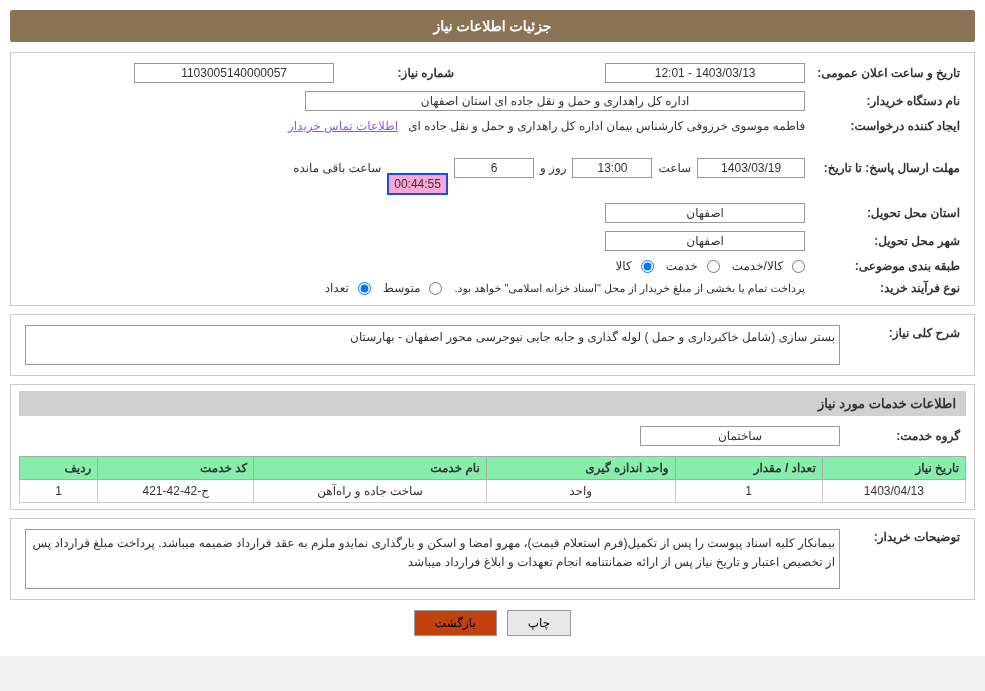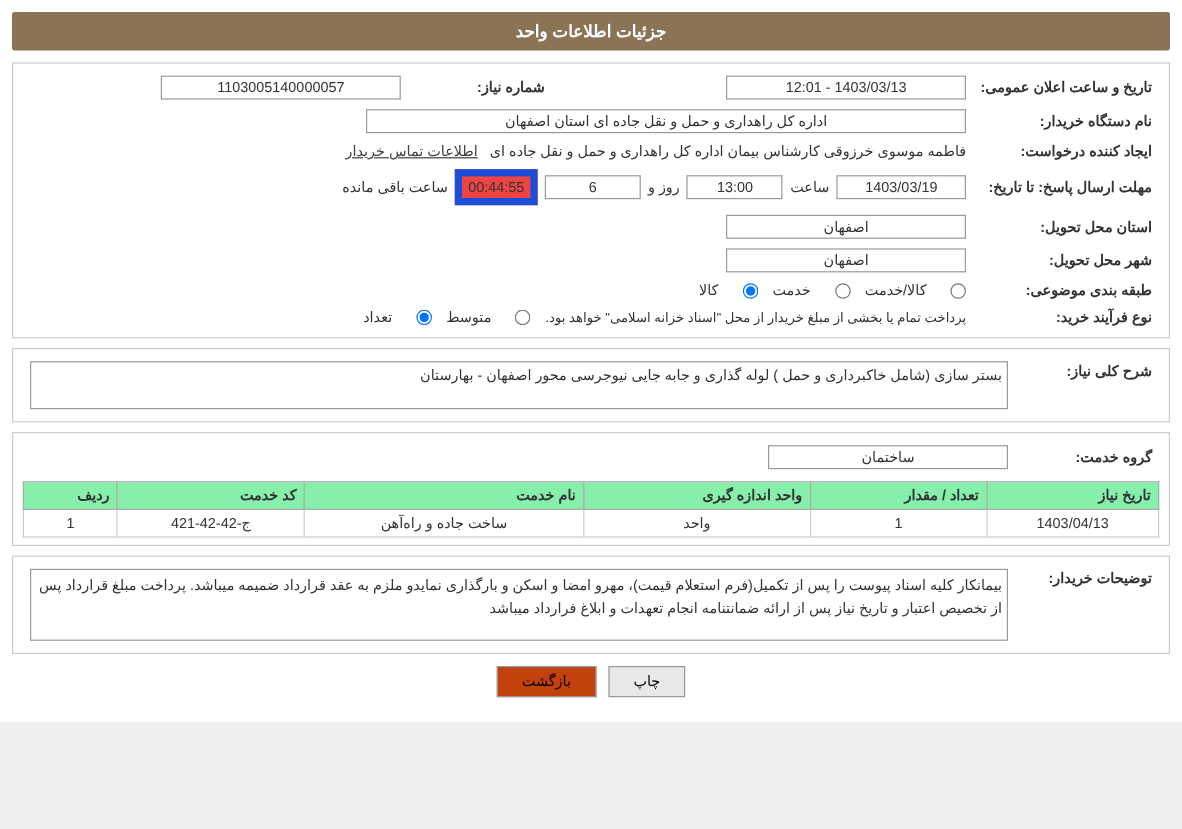--- a/index.html
+++ b/index.html
@@ -60,21 +60,21 @@
     .input-medium {
       width: 200px;
     }
     .input-small {
       width: 108px;
     }
     .input-xsmall {
       width: 80px;
     }
     .link-blue {
-      color: #404040;
+      color: #8b5cf6;
       text-decoration: underline;
       cursor: pointer;
     }
     .row-flex {
       display: flex;
       align-items: center;
       gap: 6px;
       flex-wrap: wrap;
     }
     .section-title {
@@ -86,21 +86,21 @@
       color: #333;
     }
     .radio-group {
       display: flex;
       gap: 12px;
       align-items: center;
     }
     .radio-item {
       display: flex;
       align-items: center;
-      gap: 20px;
+      gap: 9px;
     }
     .data-table {
       width: 100%;
       border-collapse: collapse;
       margin-top: 6px;
     }
     .data-table th {
       background: #86efac;
       border: 1px solid #aaa;
       padding: 4px 6px;
@@ -151,35 +151,36 @@
       color: #888;
       pointer-events: none;
       z-index: 0;
       white-space: nowrap;
     }
     .content-wrap {
       position: relative;
       z-index: 1;
     }
     .timer-box {
-      border: 6px solid #1d4ed8;
+      border: 2px solid #1d4ed8;
       padding: 2px 5px;
-      background: #ef4444;
+      background: #f9a8d4;
       display: inline-block;
+      margin-top: 32px;
     }
   </style>
 </head>
 <body>
 
 <div class="watermark">AnaTender.net</div>
 
 <div class="page-wrapper content-wrap">
 
   <div class="header-bar">
-    <span>جزئیات اطلاعات واحد</span>
+    <span>جزئیات اطلاعات نیاز</span>
   </div>
 
   <div class="section">
     <table class="info-table">
 
       <tbody>
           <tr>
         <td class="label-cell">تاریخ و ساعت اعلان عمومی:</td>
         <td class="value-cell">
           <div class="input-box input-medium">1403/03/13 - 12:01</div>
@@ -283,20 +284,21 @@
         <td class="label-cell" style="vertical-align:top; padding-top:5px;">شرح کلی نیاز:</td>
         <td>
           <div class="textarea-box" style="min-height:40px;">بستر سازی (شامل خاکبرداری و حمل ) لوله گذاری و جابه جایی نیوجرسی محور اصفهان - بهارستان</div>
         </td>
       </tr>
     </tbody>
       </table>
   </div>
 
   <div class="section">
+    <div class="section-title">اطلاعات خدمات مورد نیاز</div>
 
     <table class="info-table">
       <tbody>
           <tr>
         <td class="label-cell">گروه خدمت:</td>
         <td>
           <div class="input-box input-medium">ساختمان</div>
         </td>
       </tr>
     </tbody>

